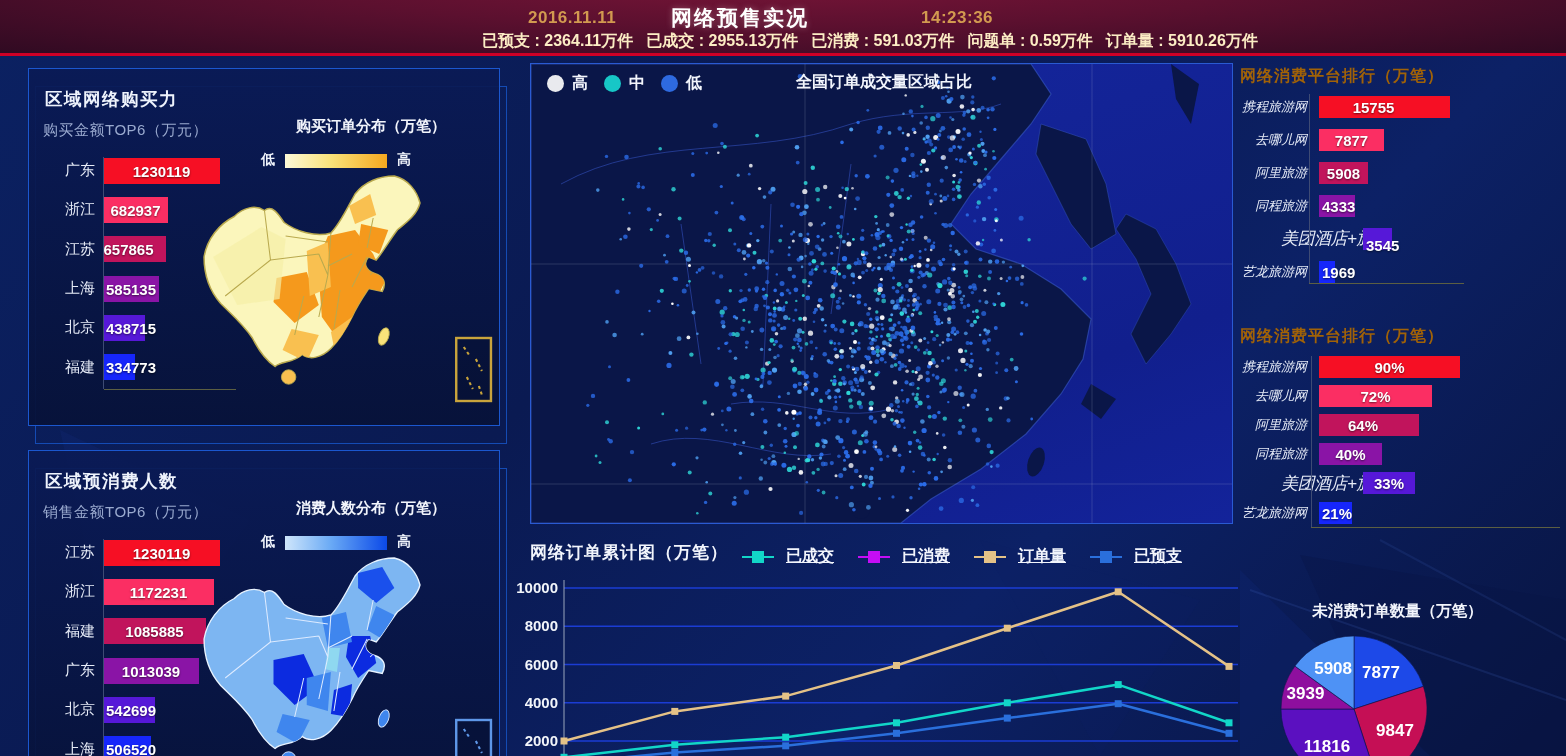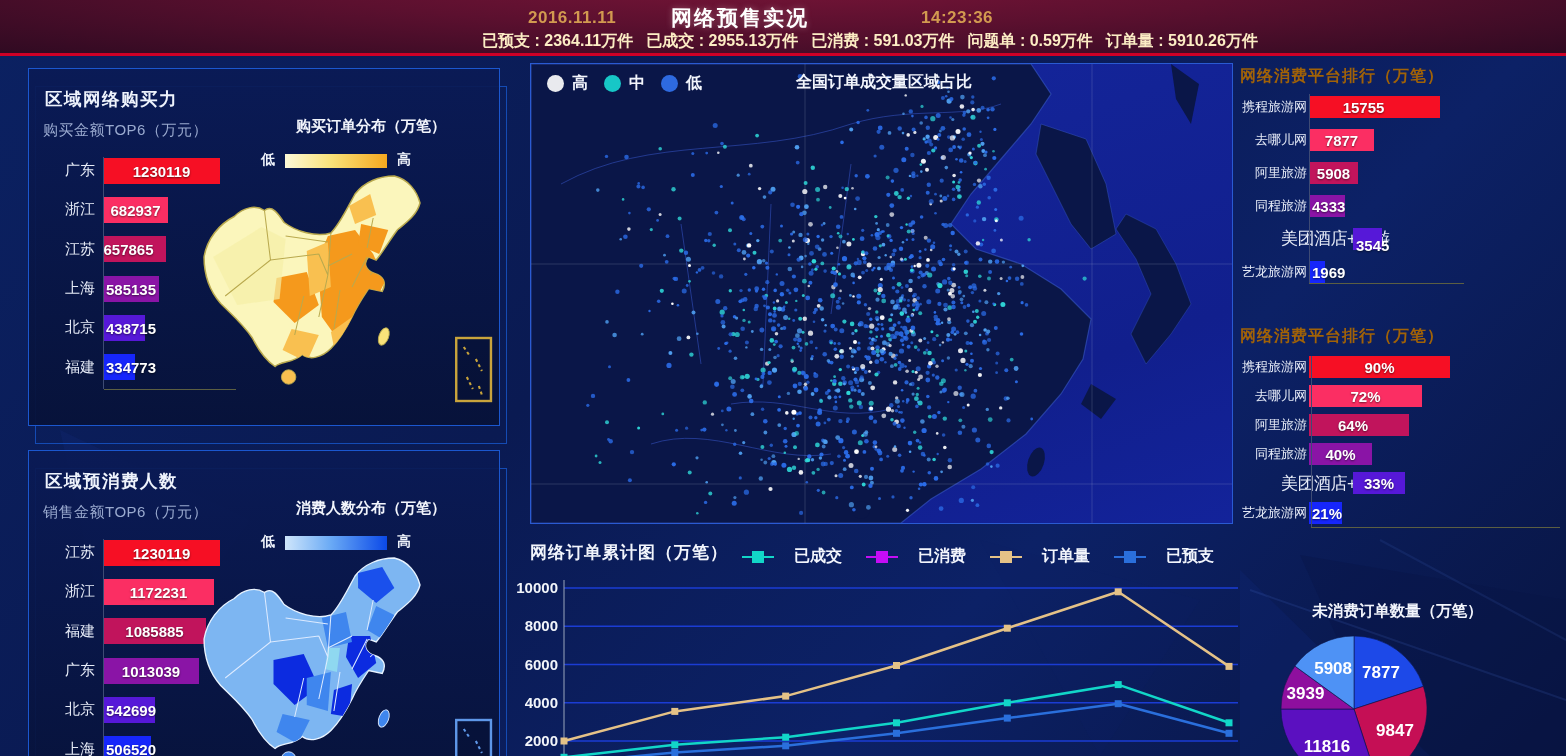--- a/index.html
+++ b/index.html
@@ -24,21 +24,21 @@
   .panel-ghost{border:1.5px solid #144bb4;z-index:2;}
   .ptitle{position:absolute;left:16px;top:18px;color:#eef3fc;font-size:17.5px;font-weight:bold;letter-spacing:1.5px;}
   .psub{position:absolute;left:14px;top:52px;color:#9aaacf;font-size:15px;letter-spacing:.5px;}
   
   .bars{position:absolute;}
   .brow{display:flex;align-items:center;}
   .blabel{width:56px;text-align:right;padding-right:8px;color:#e6ebf7;font-size:15px;white-space:nowrap;flex:none;}
   .btrack{position:relative;flex:1;height:100%;}
   .bbar{position:absolute;left:0;top:50%;transform:translateY(-50%);}
   .bval{position:absolute;top:50%;transform:translateY(-50%);color:#fff;font-size:15px;font-weight:bold;white-space:nowrap;text-shadow:0 1px 2px rgba(0,0,0,.55);}
-  .rbars .blabel{width:70px;font-size:13px;padding-right:2px;}
+  .rbars .blabel{width:70px;font-size:13px;padding-right:12px;font-style:italic;}
   .rbars .blabel.tight{font-size:17px;letter-spacing:-.5px;margin-left:44px;}
   .vaxis{position:absolute;width:1px;background:#3e4b74;}
   .hbase{position:absolute;height:1px;background:#5c5f42;}
   
   .map-title{position:absolute;left:222px;top:48px;width:240px;text-align:center;color:#f2f5fc;font-size:15px;font-weight:bold;}
   .grad-low{position:absolute;left:232px;top:82px;color:#eef2fa;font-size:14px;font-weight:bold;}
   .grad-high{position:absolute;left:368px;top:82px;color:#eef2fa;font-size:14px;font-weight:bold;}
   .gradbar{position:absolute;left:256px;top:85px;width:102px;height:14px;}
   .grad-y{background:linear-gradient(90deg,#fdf9d8,#f9e27a 45%,#f5a81f);}
   .grad-b{background:linear-gradient(90deg,#cfe6fb,#6aaaf5 45%,#0b49e8);}
@@ -46,21 +46,21 @@
   
   #map-panel{left:530px;top:63px;width:701px;height:459px;border:1px solid #2a5ad2;
     background:linear-gradient(160deg,#15279f,#111f8d 70%,#13239a);overflow:hidden;z-index:3;}
   #map-legend{position:absolute;left:16px;top:9px;display:flex;align-items:center;gap:16px;z-index:4;}
   .ml-item{display:flex;align-items:center;gap:8px;color:#f2f5fc;font-size:16px;font-weight:bold;}
   .ml-dot{width:17px;height:17px;border-radius:50%;}
   #map-title{position:absolute;left:218px;top:8px;width:270px;text-align:center;color:#f2f5fc;font-size:16px;font-weight:bold;z-index:4;}
   
   #trend-title{left:530px;top:541px;color:#f2f5fc;font-size:17px;font-weight:bold;letter-spacing:1px;z-index:4;}
   #trend-legend{left:742px;top:546px;display:flex;gap:24px;align-items:center;z-index:4;}
-  .tl-item{display:flex;align-items:center;gap:20px;color:#f2f5fc;font-size:16px;font-weight:bold;}
+  .tl-item{display:flex;align-items:center;gap:12px;color:#f2f5fc;font-size:16px;font-weight:bold;text-decoration:underline;}
   .tl-mark{position:relative;width:32px;height:2px;}
   .tl-mark i{position:absolute;left:50%;top:50%;width:12px;height:12px;transform:translate(-50%,-50%);}
   #trend-svg{left:516px;top:528px;z-index:3;}
   
   .rtitle{color:#a16207;font-size:16px;font-weight:bold;letter-spacing:1px;}
   #pie-title{left:1280px;top:589px;width:235px;text-align:center;color:#f2f5fc;font-size:15.5px;font-weight:bold;z-index:4;margin-top:12px;}
   #pie-svg{left:1269px;top:624px;z-index:3;}
   #bgfx{left:0;top:0;z-index:0;}
 </style>
 </head>

